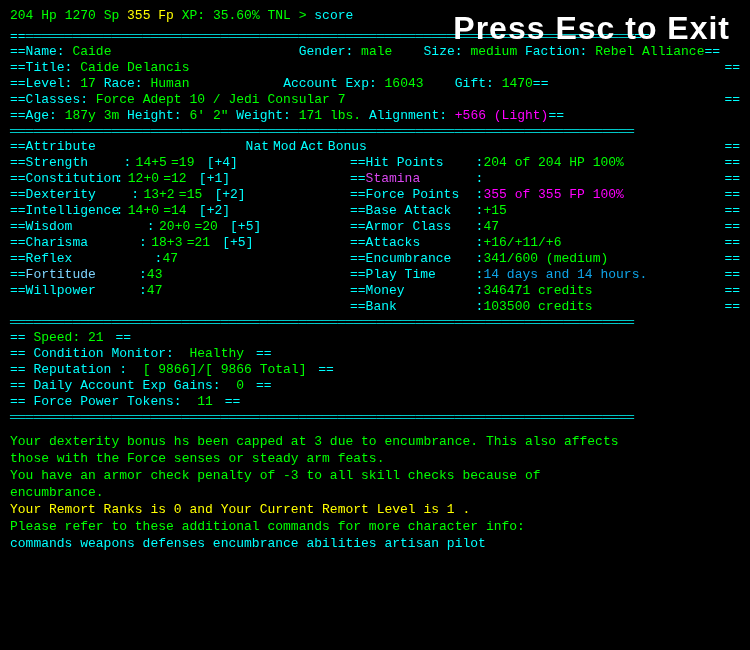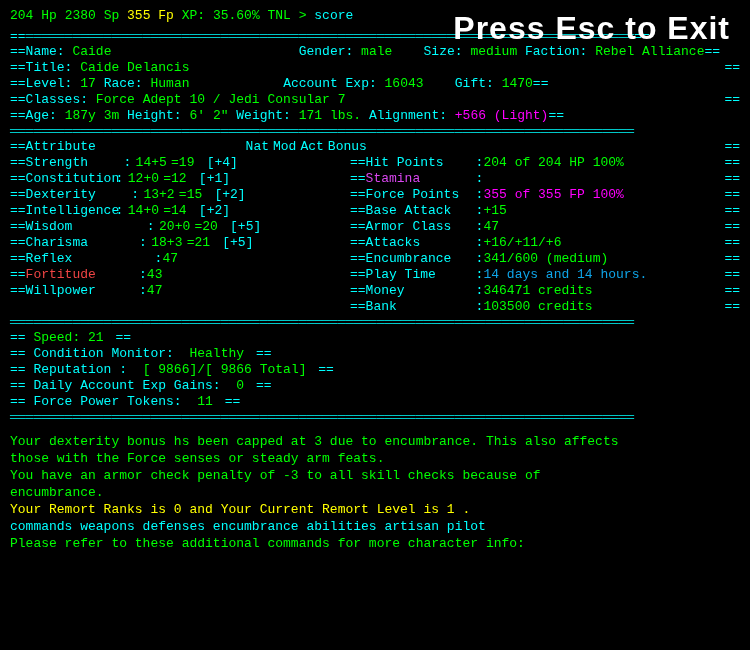--- a/index.html
+++ b/index.html
@@ -87,21 +87,21 @@
     .msg-line.cyan { color: #00ffff; }
   </style>
 </head>
 <body>
 
 <div class="screen">
 
   <div class="top-bar">
     <span class="normal">204 Hp</span>
     <span class="normal">&nbsp;</span>
-    <span class="normal">2380 Sp</span>
+    <span class="normal">1270 Sp</span>
     <span class="normal">&nbsp;</span>
     <span class="yellow">355 Fp</span>
     <span class="normal">&nbsp;<span>XP: 35.60% TNL &gt;</span>&nbsp;</span>
     <span class="cyan">score</span>
   </div>
 
   <div class="esc-box">Press Esc to Exit</div>
 
   <div class="divider">==<span style="color:#00ffff">══════════════════════════════════════════════════════════════════════════════</span>==</div>
 
@@ -263,21 +263,21 @@
 
         <div class="stat-line">
           <span class="eq">== </span>
           <span style="color:#00ffff; width:90px; display:inline-block;">Reflex</span>
           <span style="color:#00ffff;">&nbsp;&nbsp;&nbsp;&nbsp;&nbsp;: </span>
           <span style="color:#00ff00;">47</span>
         </div>
 
         <div class="stat-line">
           <span class="eq">== </span>
-          <span style="color:#ef4444; width:90px; display:inline-block;">Fortitude</span>
+          <span style="color:#7dd3fc; width:90px; display:inline-block;">Fortitude</span>
           <span style="color:#00ffff;">&nbsp;&nbsp;&nbsp;: </span>
           <span style="color:#00ff00;">43</span>
         </div>
 
         <div class="stat-line">
           <span class="eq">== </span>
           <span style="color:#00ffff; width:90px; display:inline-block;">Willpower</span>
           <span style="color:#00ffff;">&nbsp;&nbsp;&nbsp;: </span>
           <span style="color:#00ff00;">47</span>
         </div>
@@ -408,17 +408,17 @@
   </div>
 
   <div class="divider" style="color:#00ffff">════════════════════════════════════════════════════════════════════════════════</div>
 
   <div class="messages">
     <div class="msg-line">Your dexterity bonus hs been capped at 3 due to encumbrance. This also affects</div>
     <div class="msg-line">those with the Force senses or steady arm feats.</div>
     <div class="msg-line">You have an armor check penalty of -3 to all skill checks because of</div>
     <div class="msg-line">encumbrance.</div>
     <div class="msg-line yellow">Your Remort Ranks is 0  and Your Current Remort Level is 1 .</div>
+    <div class="msg-line">Please refer to these additional commands for more character info:</div>
     <div class="msg-line cyan">commands   weapons   defenses   encumbrance   abilities   artisan   pilot</div>
-    <div class="msg-line">Please refer to these additional commands for more character info:</div>
   </div>
 
 </div>
 
 </body></html>

